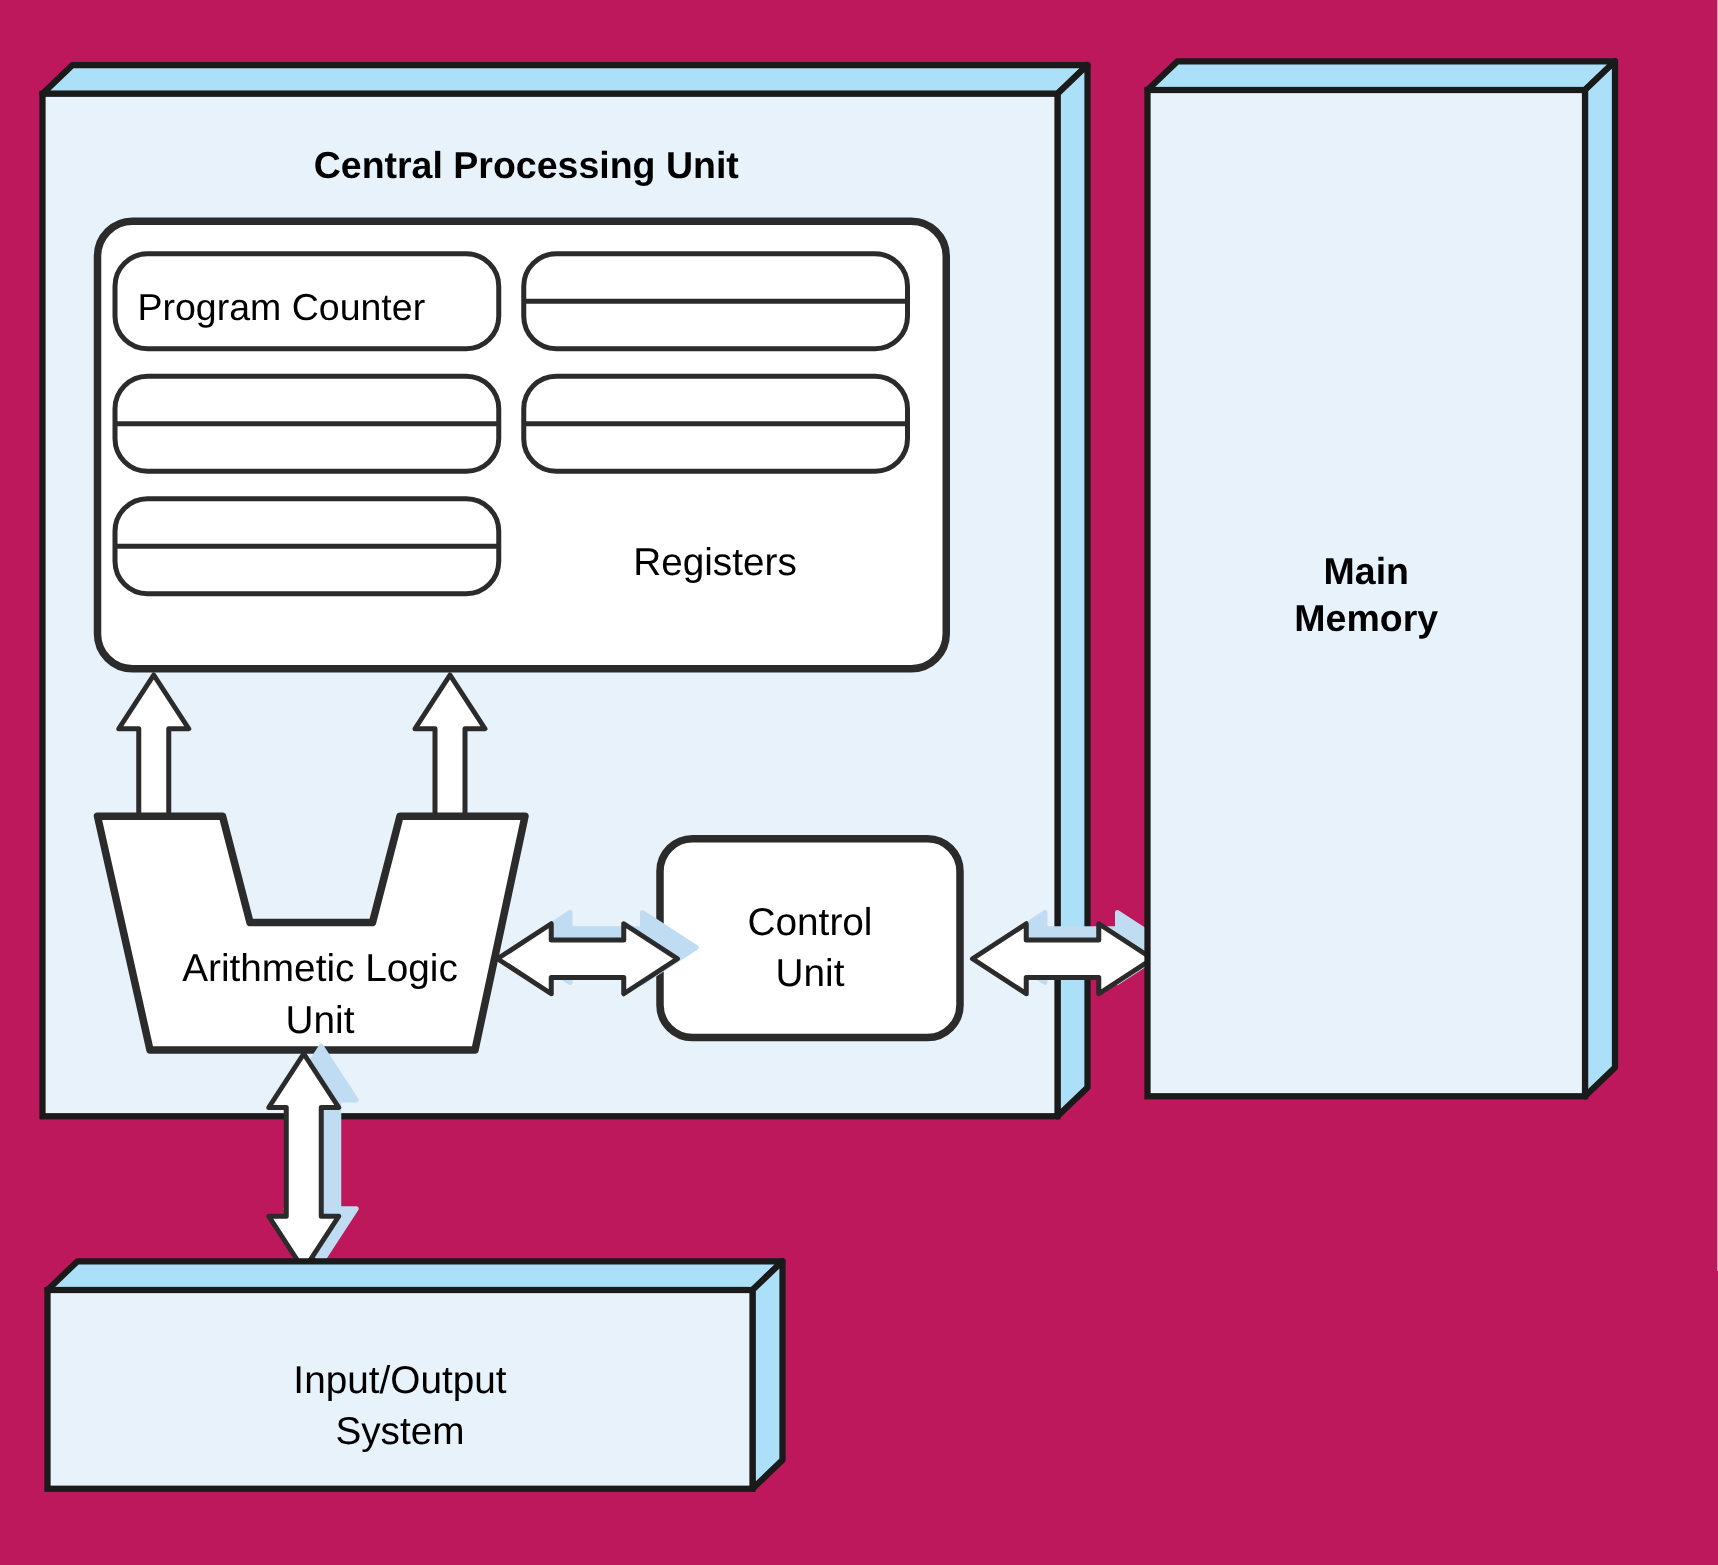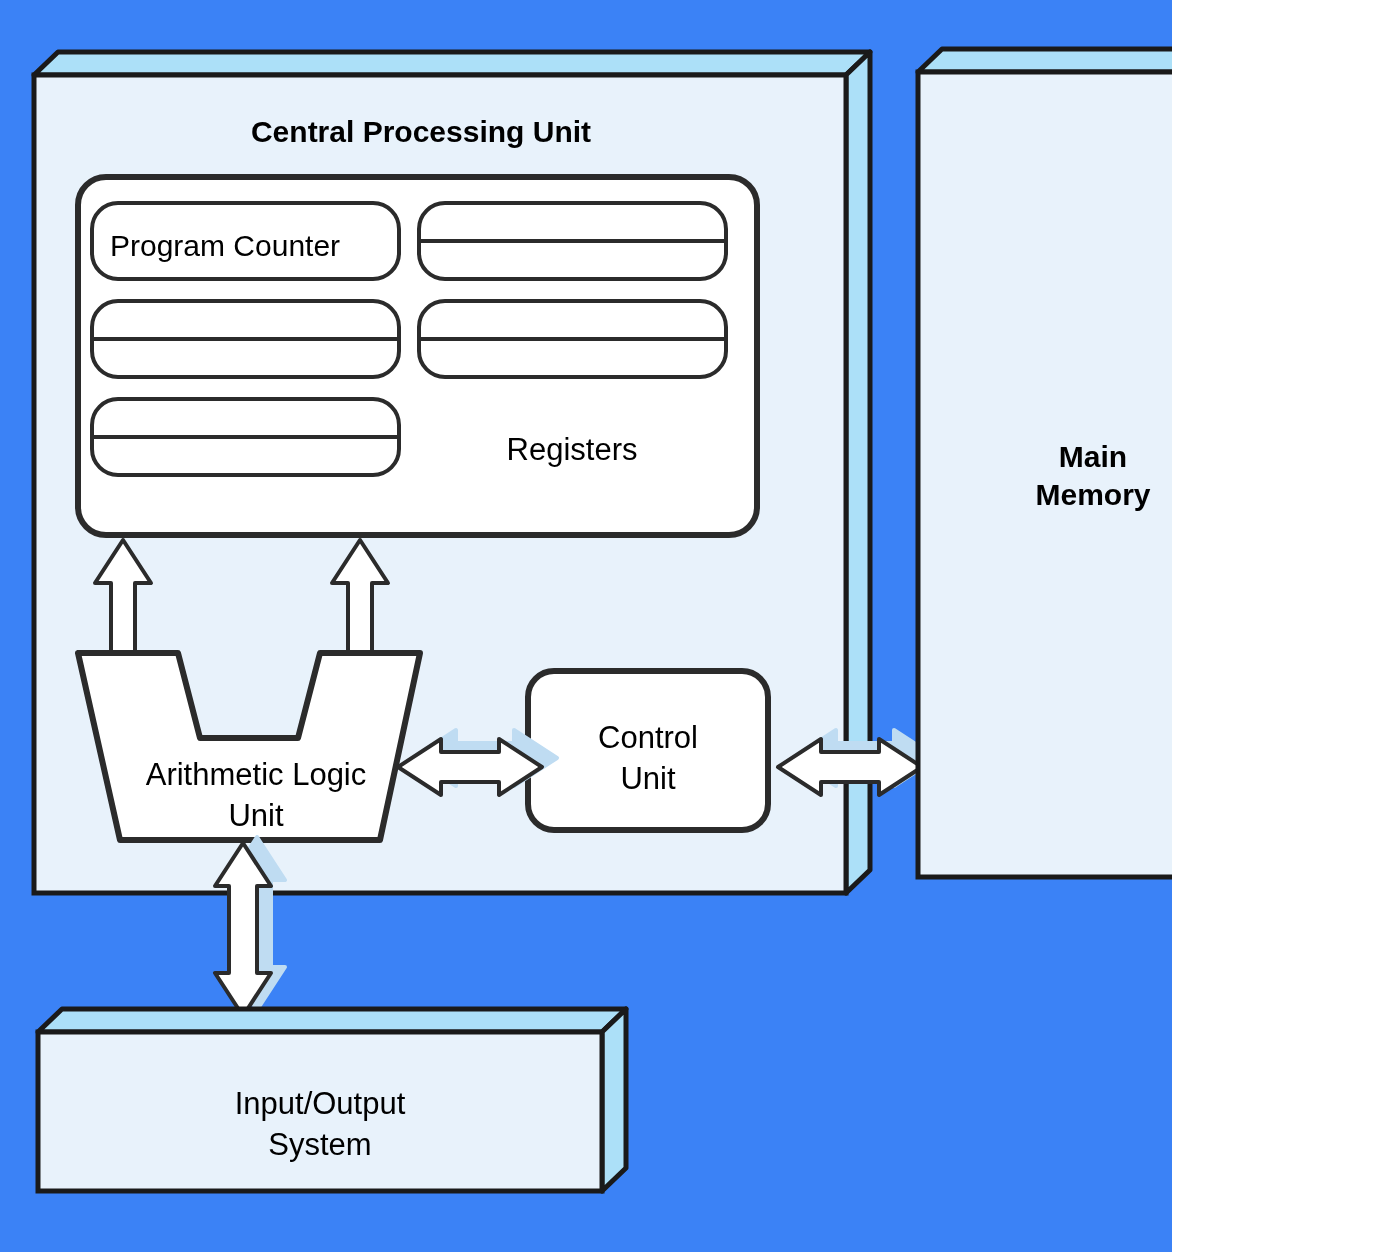--- a/index.html
+++ b/index.html
@@ -5,23 +5,23 @@
   html, body {
     margin: 0;
     padding: 0;
     background: #ffffff;
   }
   body {
     font-family: "Liberation Sans", sans-serif;
   }
   #stage {
     position: relative;
-    width: 1172px;
+    width: 1374px;
     height: 1252px;
-    background: #3b82f6;
+    background: #be185d;
     overflow: hidden;
   }
   #diagram-svg {
     position: absolute;
     left: 0;
     top: 0;
     width: 1374px;
     height: 1252px;
   }
   .lbl {

